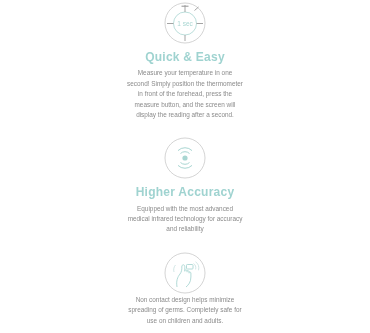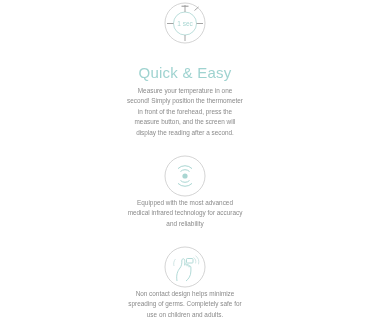--- a/index.html
+++ b/index.html
@@ -34,25 +34,25 @@
     height: 44px;
     display: flex;
     align-items: center;
     justify-content: center;
   }
   .icon-wrap svg {
     display: block;
   }
   .feature-title {
     color: #9fd3d0;
-    font-size: 15px;
+    font-size: 12px;
     letter-spacing: 0.25px;
-    margin-top: 19px;
+    margin-top: 5px;
     margin-bottom: 4px;
-    font-weight: 400;
+    font-weight: 700;
     line-height: 1.2;
   }
   .feature-desc {
     color: #8b8b8b;
     font-size: 6.4px;
     line-height: 1.62;
     width: 118px;
     margin: 0;
     font-weight: 400;
   }
@@ -88,20 +88,21 @@
     <div class="icon-wrap">
       <svg width="44" height="44" viewBox="0 0 44 44">
         <circle cx="22" cy="22" r="20" fill="none" stroke="#c9c9c9" stroke-width="0.8"></circle>
         <circle cx="22" cy="22" r="2.6" fill="#a9d6d2"></circle>
         <path d="M17.5 17.5 A 6.5 6.5 0 0 1 26.5 17.5" fill="none" stroke="#a9d6d2" stroke-width="1"></path>
         <path d="M15 14.6 A 10 10 0 0 1 29 14.6" fill="none" stroke="#a9d6d2" stroke-width="1"></path>
         <path d="M17.5 26.5 A 6.5 6.5 0 0 0 26.5 26.5" fill="none" stroke="#a9d6d2" stroke-width="1"></path>
         <path d="M15 29.4 A 10 10 0 0 0 29 29.4" fill="none" stroke="#a9d6d2" stroke-width="1"></path>
       </svg>
     </div>
+    <div class="feature-title">Higher Accuracy</div>
     <p class="feature-desc">Equipped with the most advanced medical infrared technology for accuracy and reliability</p>
   </div>
 
   <div class="feature" id="feature-safe-hygienic">
     <div class="icon-wrap">
       <svg width="44" height="44" viewBox="0 0 44 44">
         <circle cx="22" cy="22" r="20" fill="none" stroke="#c9c9c9" stroke-width="0.8"></circle>
         <path d="M14 36 C 13 30 14.5 26 17 23 C 18.5 21 19 18.5 18.8 16 C 18.7 14.5 19.6 13.6 20.6 13.8 C 21.5 14 21.8 14.9 21.8 16.2 L 21.8 20.5" fill="none" stroke="#a9d6d2" stroke-width="0.9"></path>
         <path d="M21.8 19.5 C 22.3 18.5 23.8 18.6 24 19.8 L 24 21.2" fill="none" stroke="#a9d6d2" stroke-width="0.9"></path>
         <path d="M24 20.2 C 24.5 19.3 25.9 19.5 26 20.7 L 26 22.3" fill="none" stroke="#a9d6d2" stroke-width="0.9"></path>

